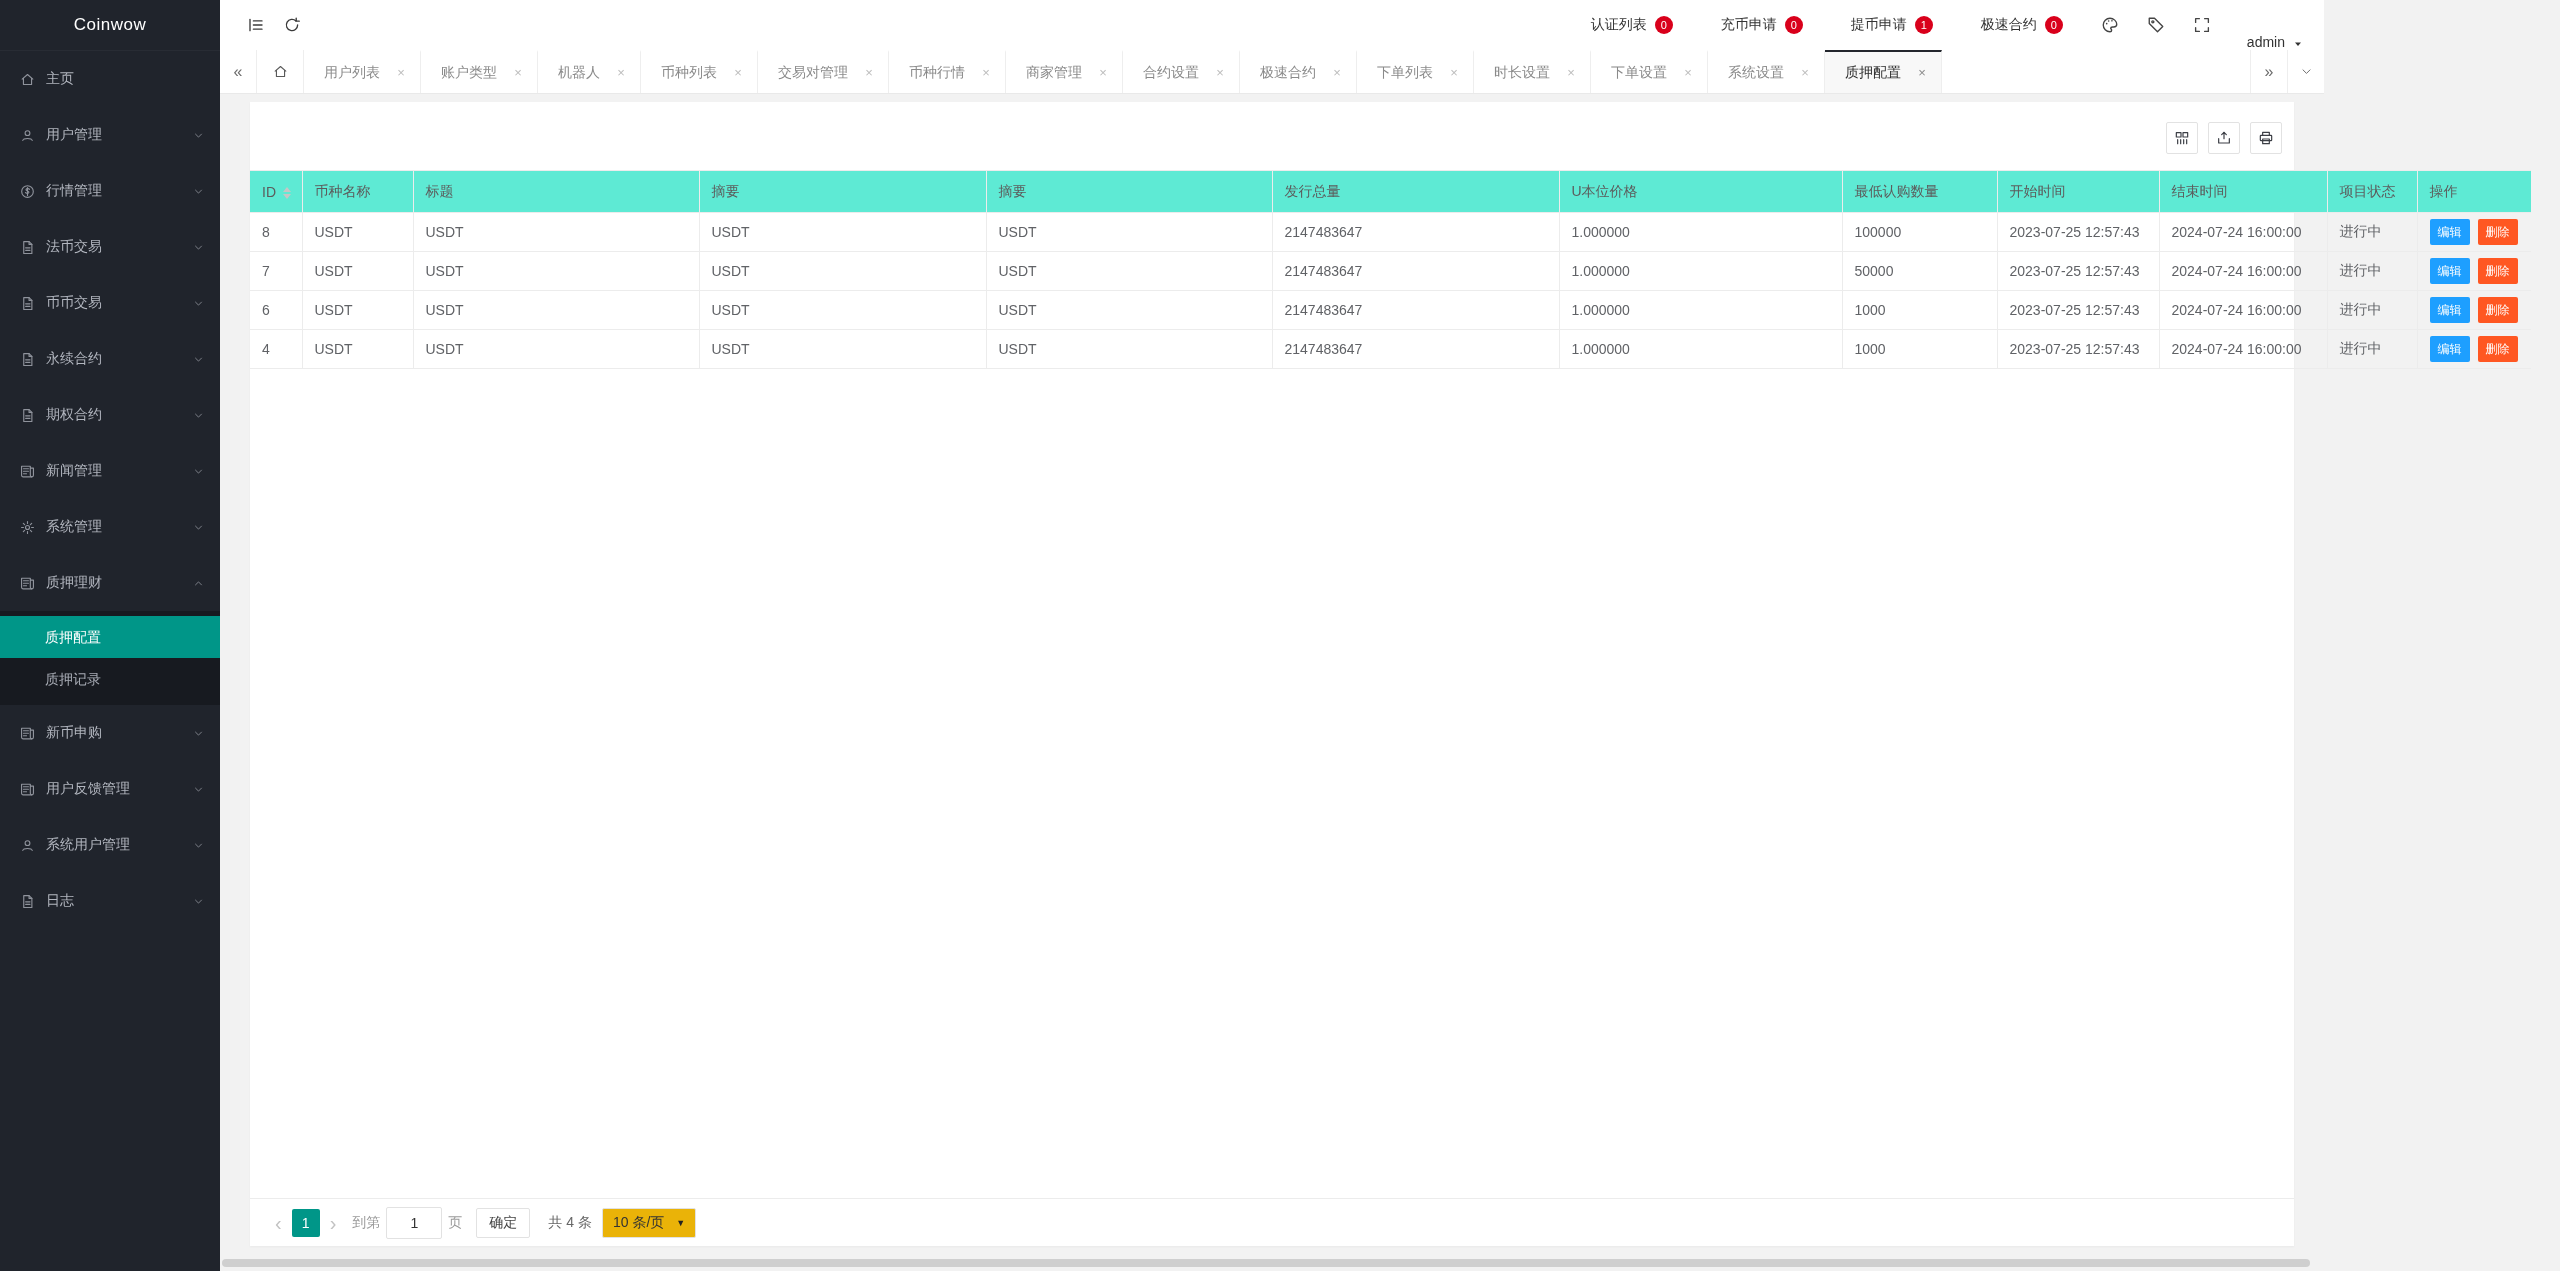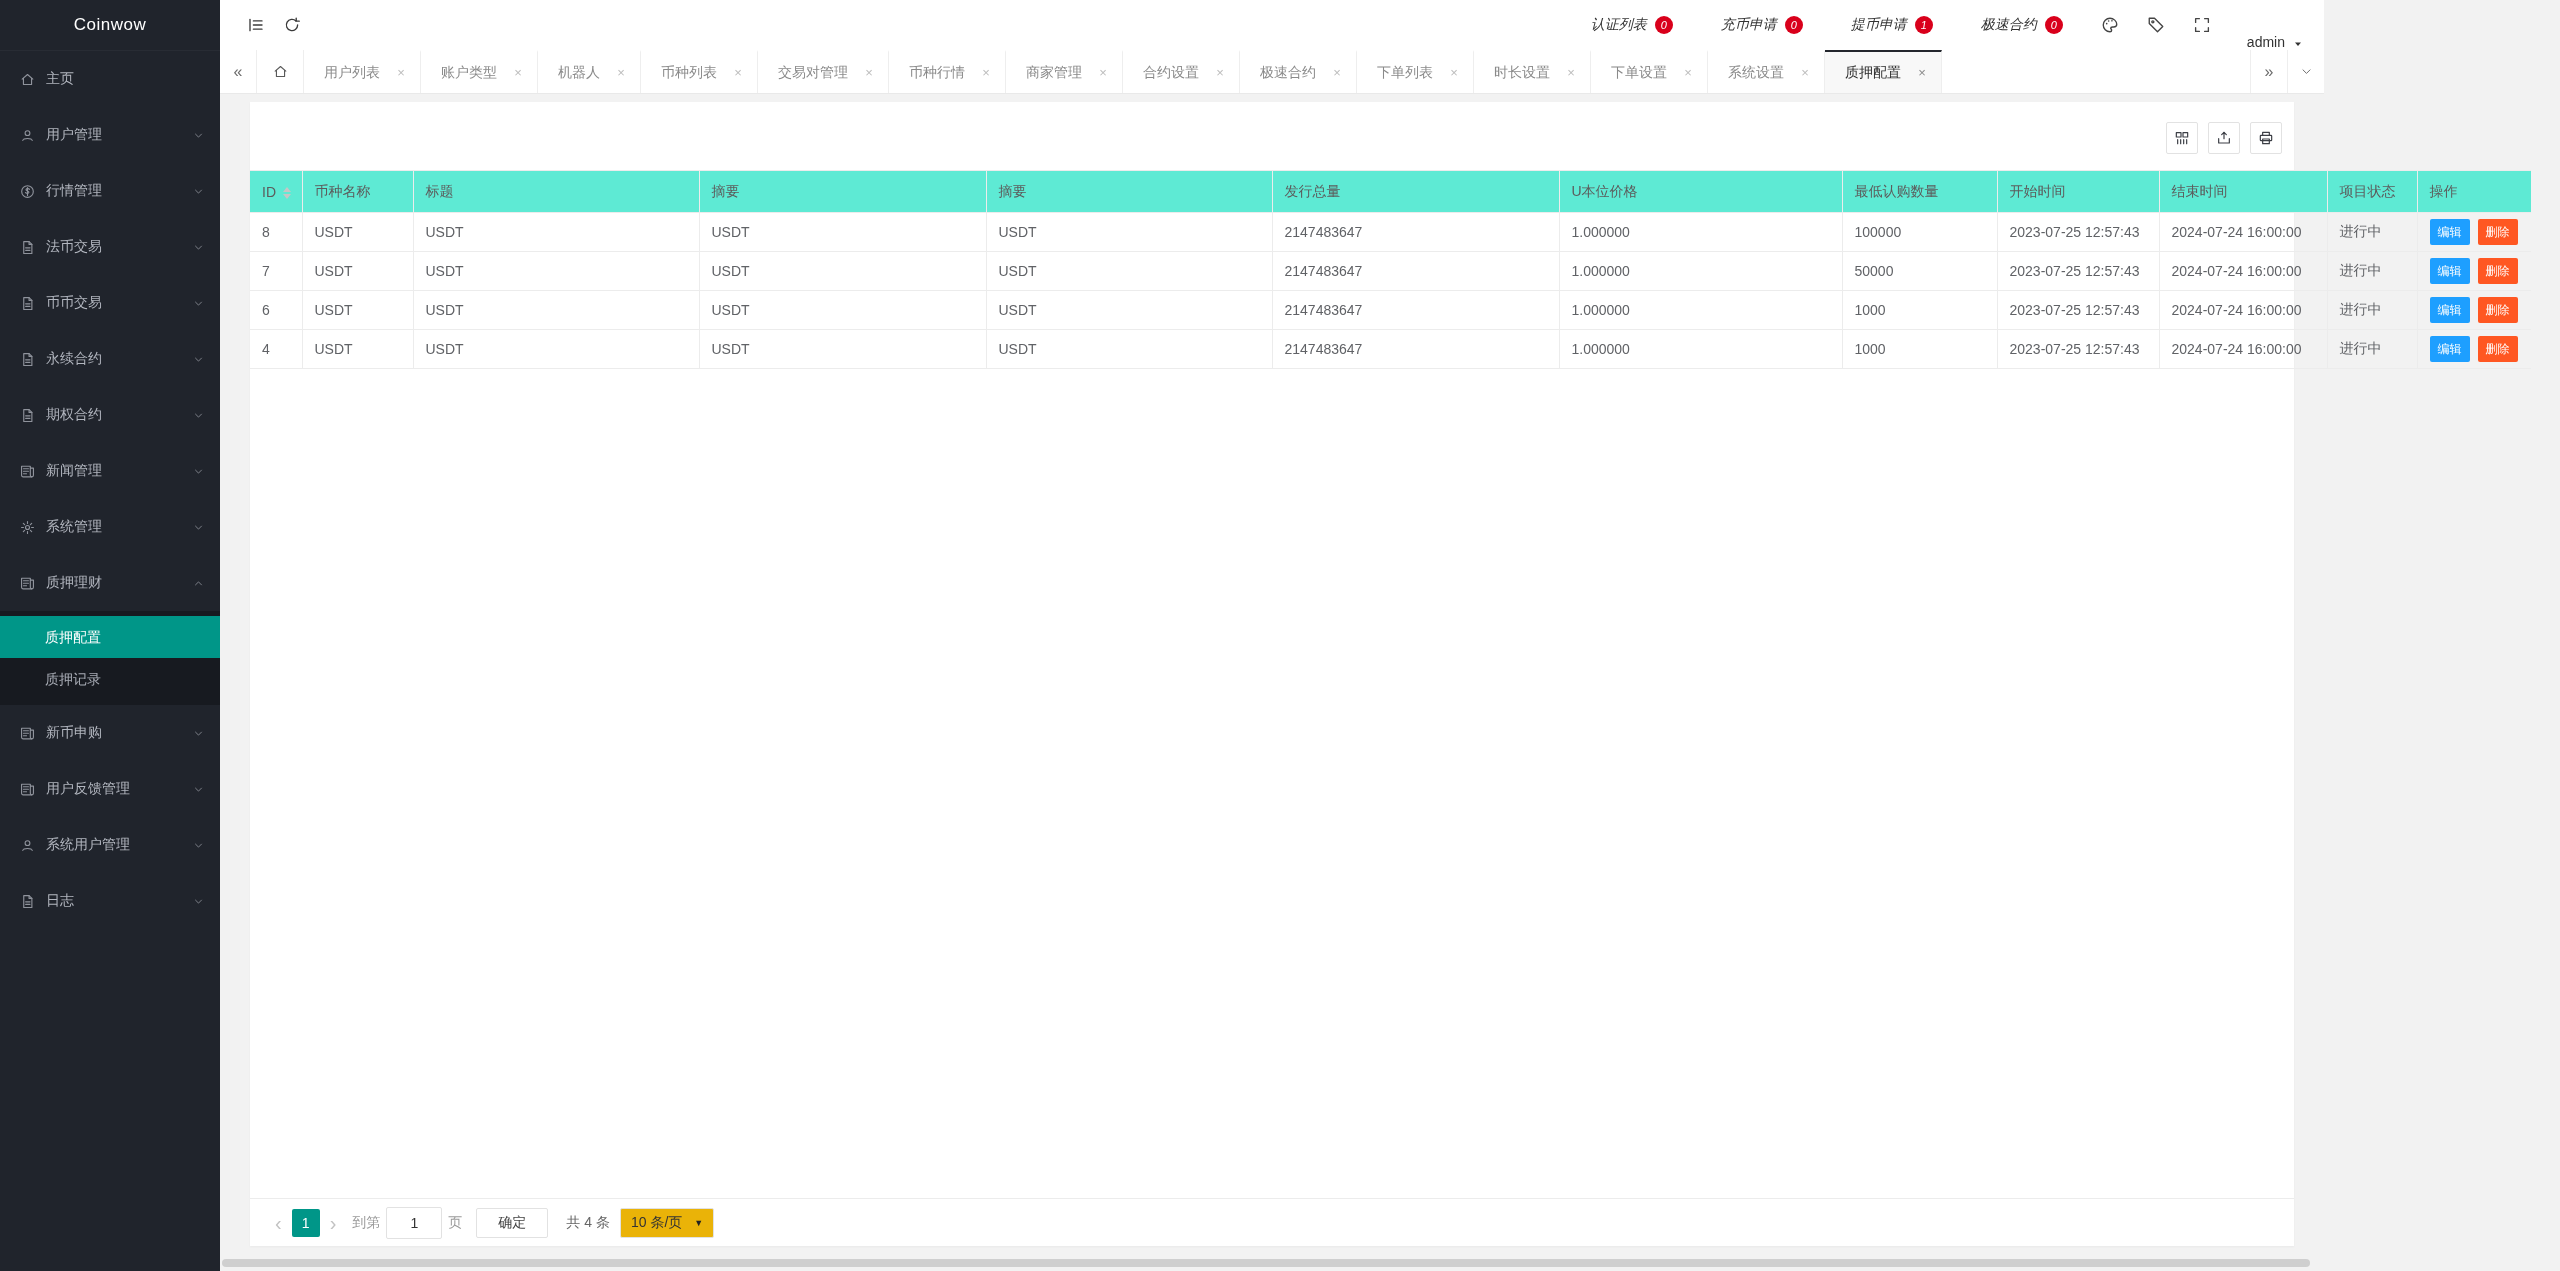--- a/index.html
+++ b/index.html
@@ -86,21 +86,21 @@
   .spacer{flex:1;}
 
   .pagination{border-top:1px solid var(--line);height:47px;display:flex;align-items:center;
     padding:0 15px;font-size:14px;color:#666;flex-shrink:0;}
   .pg-arrow{color:#c2c2c2;font-size:20px;padding:0 10px;cursor:pointer;line-height:1;}
   .pg-current{width:28px;height:28px;background:var(--accent);color:#fff;border-radius:2px;
     display:flex;align-items:center;justify-content:center;font-size:14px;cursor:pointer;}
   .pg-dim{color:#9a9a9a;margin:0 6px;}
   .pg-input{width:50px;height:28px;border:1px solid #e2e2e2;border-radius:2px;text-align:center;
     font-size:14px;color:#333;outline:none;font-family:inherit;}
-  .pg-confirm{height:30px;border:1px solid #e2e2e2;background:#fff;border-radius:2px;padding:0 21px;
+  .pg-confirm{height:30px;border:1px solid #e2e2e2;background:#fff;border-radius:2px;padding:0 12px;
     font-size:14px;color:#444;margin:0 8px;cursor:pointer;font-family:inherit;}
   .pg-total{margin:0 10px;color:#666;}
   .pg-size{height:30px;border:1px solid #e2e2e2;border-radius:2px;display:flex;align-items:center;
     padding:0 10px;gap:12px;color:#333;cursor:pointer;background:#eab308;box-sizing:border-box;}
   .pg-caret{font-size:9px;color:#222;}
 
   .hscroll{position:absolute;bottom:4px;left:2px;right:14px;height:8px;background:#cfcfcf;border-radius:4px;}
 </style>
 </head>
 <body>
@@ -340,21 +340,21 @@
             <path d="M8.5 6.5H20M8.5 12H20M8.5 17.5H20"></path>
           </svg>
         </span>
       <span class="tb-icon">
           <svg viewBox="0 0 24 24" fill="none" stroke="currentColor" stroke-width="1.8" stroke-linecap="round" stroke-linejoin="round">
             <path d="M19.5 12a7.5 7.5 0 1 1-2.2-5.3"></path>
             <polyline points="17.6 2.8 17.6 6.9 21.7 6.9"></polyline>
           </svg>
         </span>
       <div class="tb-right">
-        <div id="top-shortcuts" style="display:flex;align-items:center;font-style:italic;">
+        <div id="top-shortcuts" style="display:flex;align-items:center;">
             <div class="shortcut">
               <span>认证列表</span>
               <span class="badge">0</span>
             </div>
             <div class="shortcut">
               <span>充币申请</span>
               <span class="badge">0</span>
             </div>
             <div class="shortcut">
               <span>提币申请</span>

